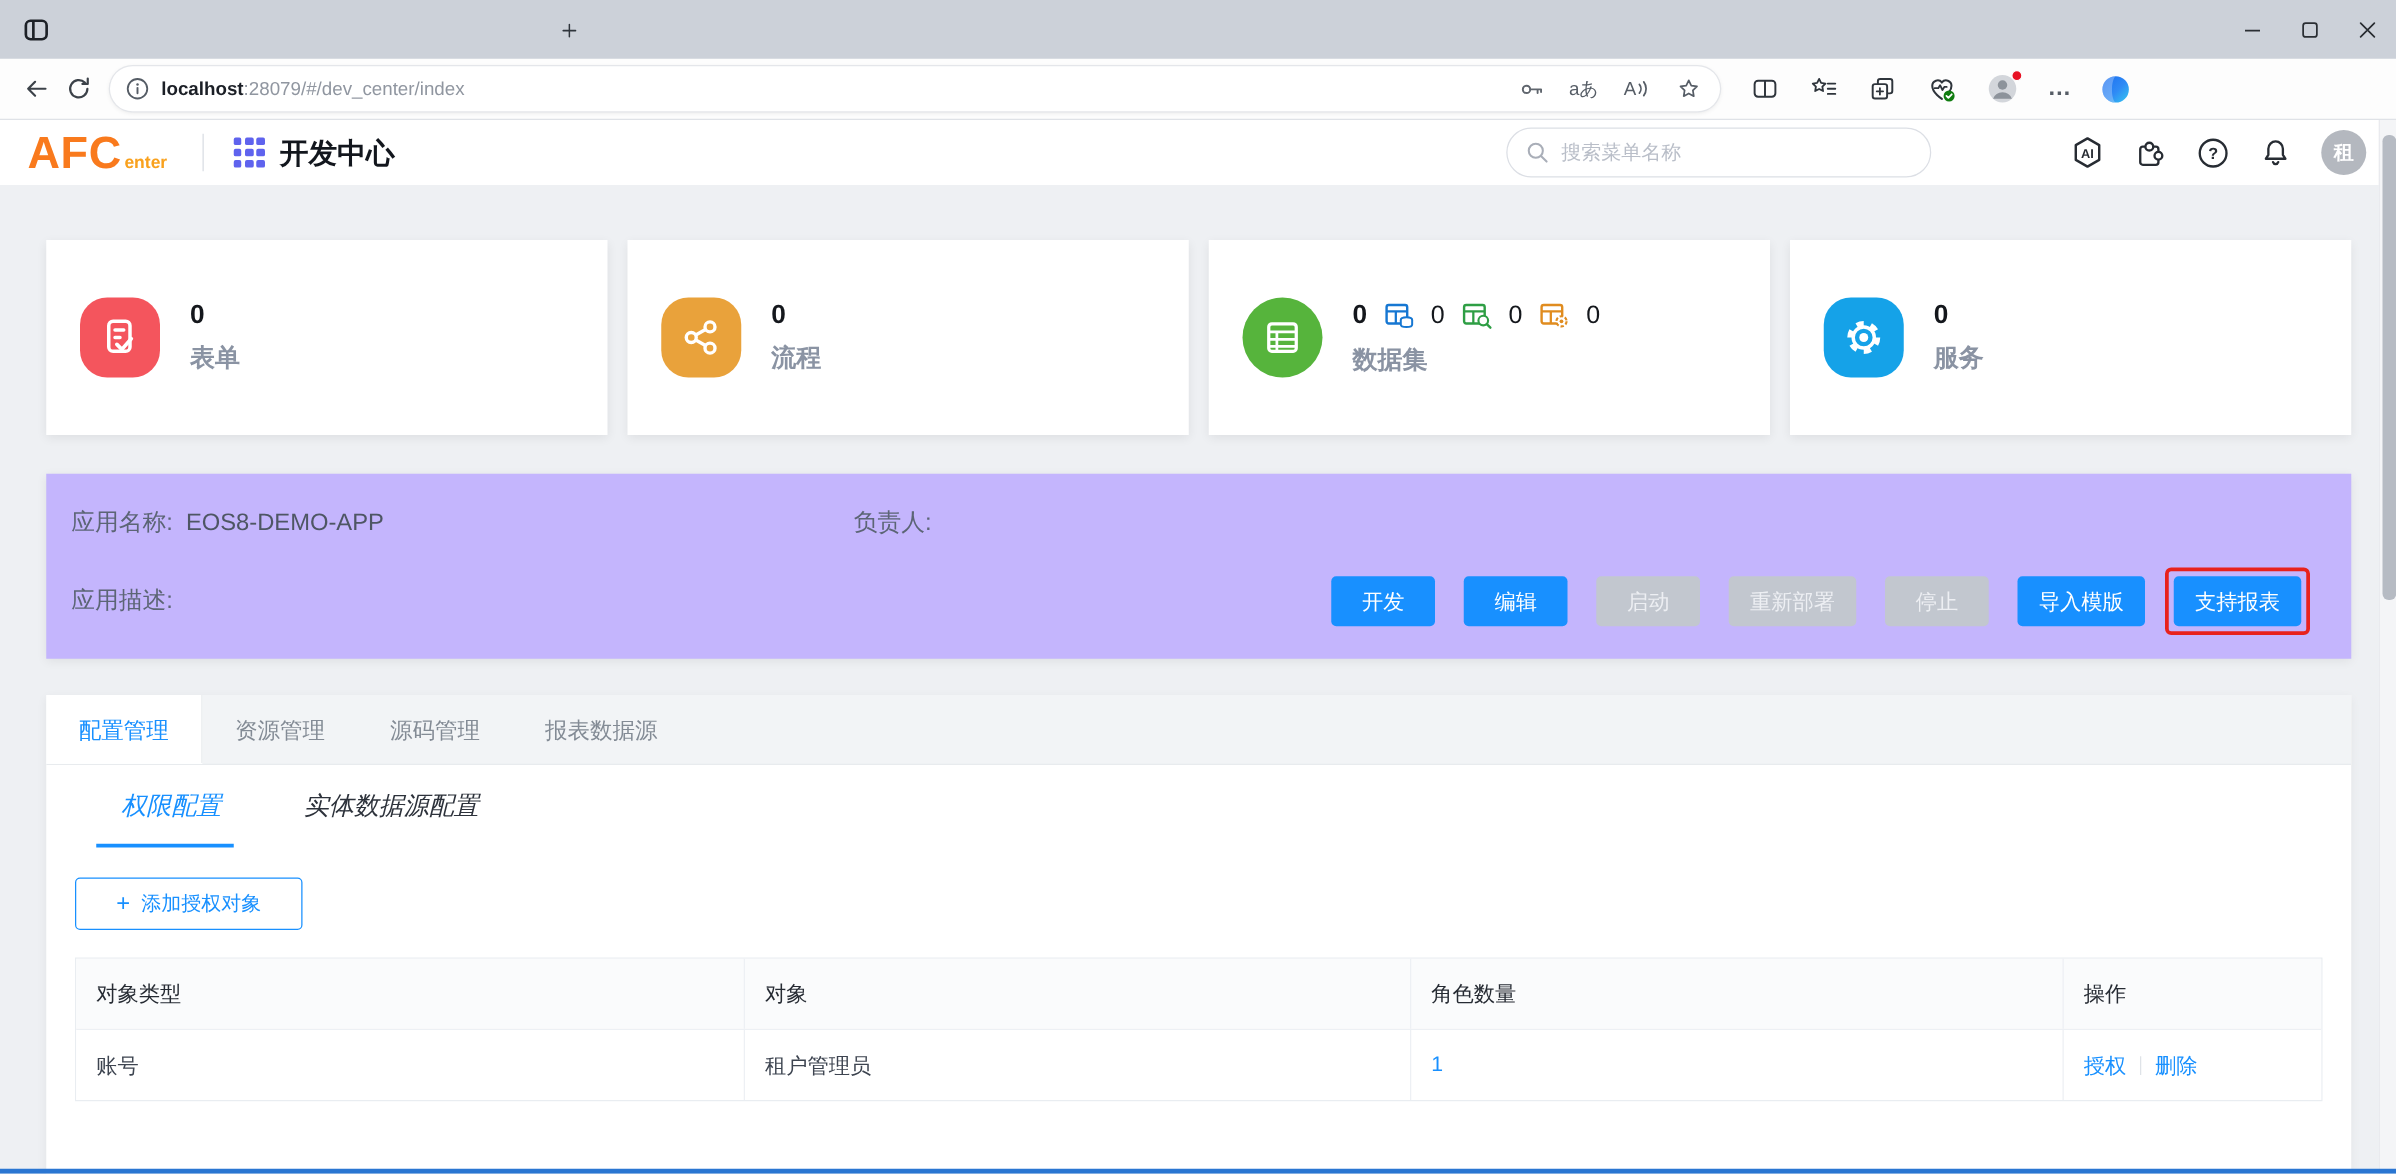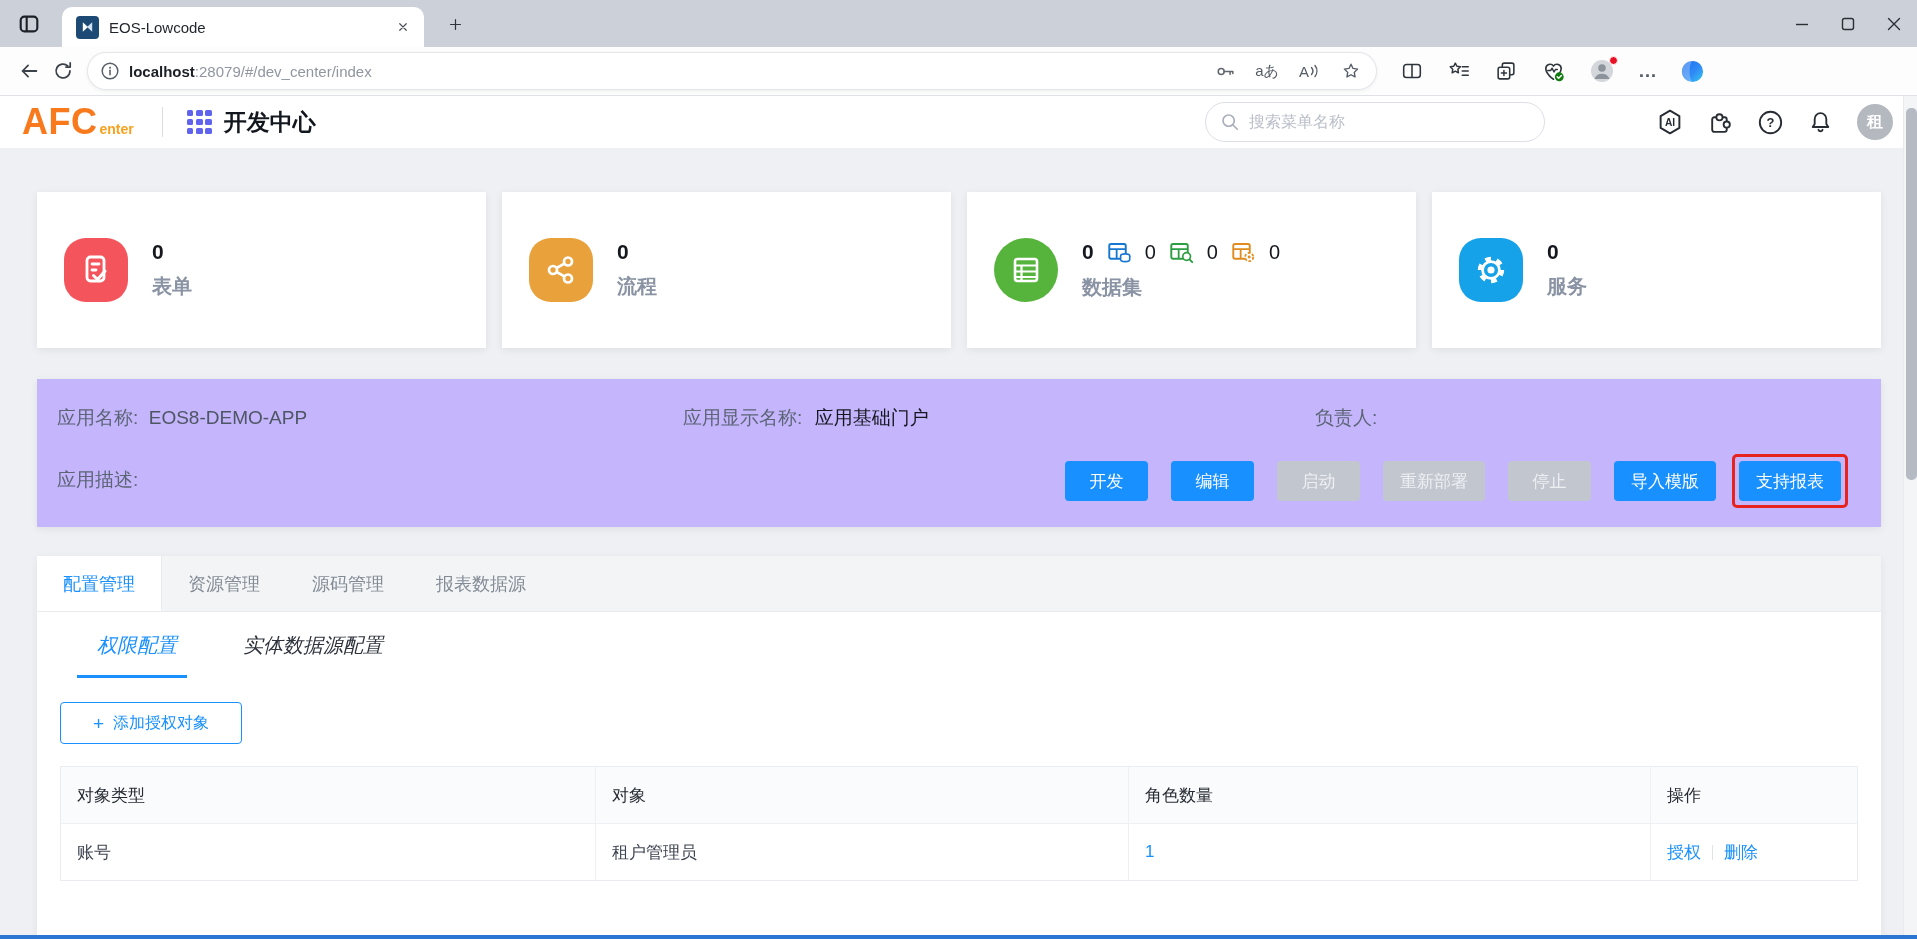--- a/index.html
+++ b/index.html
@@ -124,34 +124,20 @@
 </style>
 </head>
 <body>
 
 <div class="tabbar">
   <div class="ws-btn">
     <svg width="24" height="24" viewBox="0 0 26 26">
         <rect x="4" y="5" width="18" height="16" rx="4" fill="none" stroke="#1d2127" stroke-width="2.3"></rect>
         <path d="M10.5 5v16" stroke="#1d2127" stroke-width="2.3"></path>
       </svg>
-  </div>
-  <div class="tab">
-    <div class="favicon">
-      <svg width="15" height="14" viewBox="0 0 16 14">
-          <path d="M3 2v10l5.5-5z" fill="#fff"></path>
-          <path d="M13 2v10L7.5 7z" fill="#cfe3f5"></path>
-        </svg>
-    </div>
-    <span class="tab-title">EOS-Lowcode</span>
-    <span class="tab-close">
-      <svg width="16" height="16" viewBox="0 0 22 22">
-          <path d="M6.5 6.5l9 9M15.5 6.5l-9 9" stroke="#4a5058" stroke-width="1.6" stroke-linecap="round"></path>
-        </svg>
-    </span>
   </div>
   <div class="newtab">
     <svg width="17" height="17" viewBox="0 0 24 24">
         <path d="M12 5v14M5 12h14" stroke="#2f353c" stroke-width="1.7" stroke-linecap="round"></path>
       </svg>
   </div>
   <div class="wincontrols">
     <div class="winbtn">
       <svg width="24" height="24" viewBox="0 0 24 24">
           <path d="M6 12.5h12" stroke="#2b2f34" stroke-width="1.4"></path>
@@ -409,24 +395,20 @@
       </div>
     </div>
   </div>
 
   <div class="info-card">
     <div class="irow1">
       <div class="if1">
         <span class="ilabel">应用名称:</span>
         <span class="ival-gray">EOS8-DEMO-APP</span>
       </div>
-      <div class="if2">
-        <span class="ilabel">应用显示名称:</span>
-        <span class="ival-dark">应用基础门户</span>
-      </div>
       <div>
         <span class="ilabel">负责人:</span>
       </div>
     </div>
     <div class="idesc">应用描述:</div>
     <div class="btn-row">
       <div class="btn primary">开发</div>
       <div class="btn primary">编辑</div>
       <div class="btn disabled">启动</div>
       <div class="btn disabled">重新部署</div>

